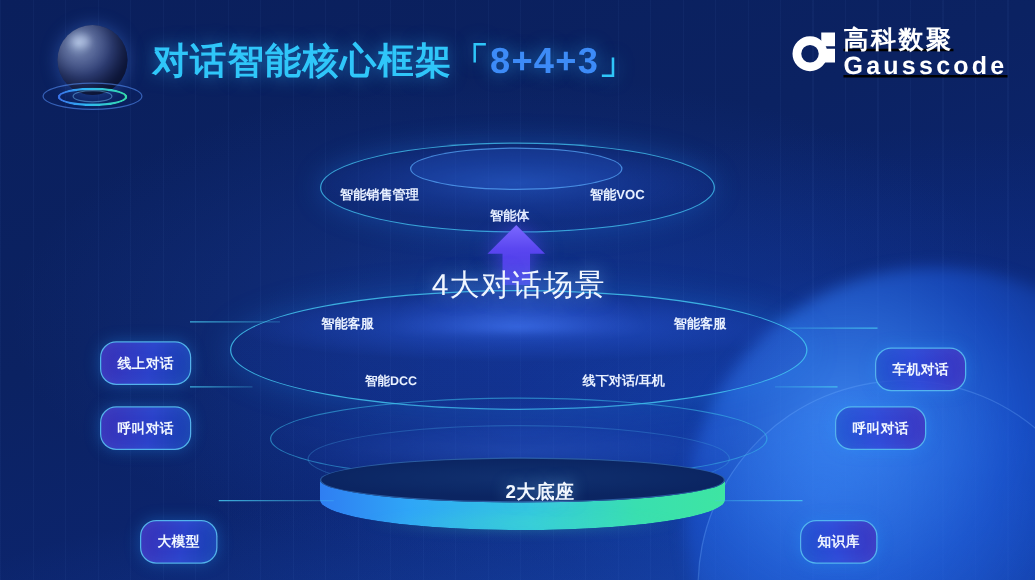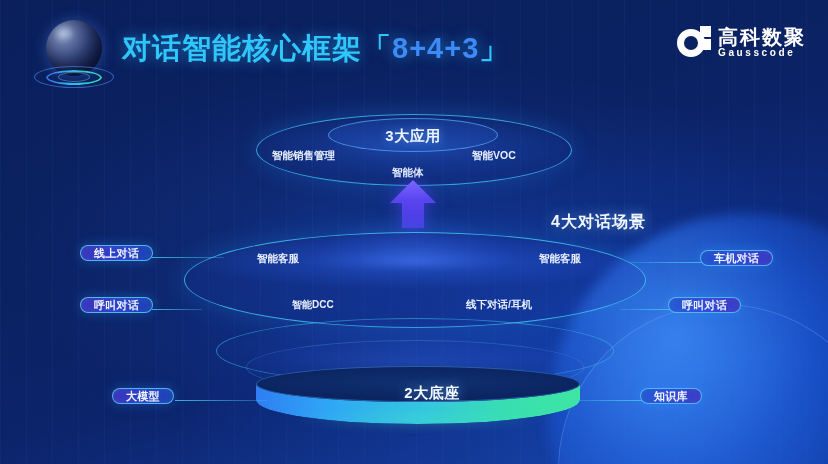--- a/index.html
+++ b/index.html
@@ -85,23 +85,23 @@
 
   
   #logo { position:absolute; right:22px; top:20px; height:46px; display:flex; align-items:center; gap:7px; }
   #logo-mark { width:34px; height:34px; position:relative; }
   #logo-mark .c {
     position:absolute; left:0; top:3px; width:28px; height:28px; border-radius:50%;
     border:7px solid #fff; border-top-color:#fff; box-sizing:border-box;
   }
   #logo-mark .sq { position:absolute; right:0; top:0; width:11px; height:11px; background:#fff; }
   #logo-mark .sq2 { position:absolute; right:0; top:13px; width:11px; height:11px; background:#fff; }
-  #logo-text { display:flex; flex-direction:column; line-height:1.05; }
+  #logo-text { display:flex; flex-direction:column; line-height:1.05;text-decoration:underline; }
   #logo-cn { color:#fff; font-size:20px; font-weight:700; letter-spacing:2px; }
-  #logo-en { color:#fff; font-size:10px; font-weight:600; letter-spacing:2.6px; }
+  #logo-en { color:#fff; font-size:20px; font-weight:600; letter-spacing:2.6px; }
 
   
   #diagram { position:absolute; left:0; top:0; width:828px; height:464px; }
 
   .ell { position:absolute; border-radius:50%; }
 
   
   #top-outer {
     left:256px; top:114px; width:316px; height:72px;
     border:1.3px solid rgba(70,200,245,0.75);
@@ -136,21 +136,21 @@
     background:radial-gradient(closest-side at 50% 30%, rgba(58,110,245,0.55) 0%, rgba(40,85,215,0.38) 50%, rgba(26,58,170,0.16) 100%);
     box-shadow:0 0 26px rgba(40,150,255,0.25);
   }
   #mid-top-glow {
     position:absolute; left:300px; top:196px; width:228px; height:70px;
     background:radial-gradient(60% 100% at 50% 100%, rgba(90,140,255,0.45) 0%, rgba(60,100,230,0.18) 45%, rgba(11,34,98,0) 75%);
     filter:blur(3px);
   }
   #lbl-4scene {
     position:absolute; left:184px; top:212px; width:462px;
-    text-align:right; color:#f0f6ff; font-size:16px; font-weight:700; letter-spacing:1px;
+    text-align:center; color:#f0f6ff; font-size:24px; font-weight:400; letter-spacing:1px;
     text-shadow:0 0 14px rgba(130,200,255,0.6);
   }
   #lbl-kefu  { position:absolute; left:257px; top:252px; color:#e9f1ff; font-size:10.5px; font-weight:700; }
   #lbl-zuocang { position:absolute; left:539px; top:252px; color:#e9f1ff; font-size:10.5px; font-weight:700; }
   #lbl-dcc   { position:absolute; left:292px; top:298px; color:#e9f1ff; font-size:10px; font-weight:700; }
   #lbl-gongpai { position:absolute; left:466px; top:298px; color:#e9f1ff; font-size:10.5px; font-weight:700; }
 
   
   #low-1 {
     left:216px; top:318px; width:398px; height:66px;
@@ -187,27 +187,28 @@
     filter:blur(4px);
   }
   #lbl-2base {
     position:absolute; left:256px; top:384px; width:352px; text-align:center;
     color:#f2f8ff; font-size:15px; font-weight:700; letter-spacing:0.5px;
     text-shadow:0 0 12px rgba(120,200,255,0.6); z-index:5;
   }
 
   
   .pill {
-    position:absolute; height:16px; display:flex; align-items:center; justify-content:center;
+    position:absolute; height:35px; display:flex; align-items:center; justify-content:center;
     padding:0 13px; border-radius:13px;
     color:#f0f6ff; font-size:11px; font-weight:700; letter-spacing:0.3px;
     background:linear-gradient(100deg, rgba(62,50,190,0.92) 0%, rgba(48,70,215,0.88) 55%, rgba(28,76,200,0.70) 100%);
     border:1px solid rgba(90,200,245,0.85);
     box-shadow:0 0 12px rgba(40,150,250,0.35), inset 0 0 10px rgba(110,190,255,0.12);
     white-space:nowrap;
+    margin-top:28px;
   }
   .pill.right {
     background:linear-gradient(260deg, rgba(62,50,190,0.92) 0%, rgba(48,70,215,0.88) 55%, rgba(28,76,200,0.70) 100%);
   }
   .conn {
     position:absolute; height:1px;
     background:linear-gradient(90deg, rgba(70,200,240,0.85) 0%, rgba(70,200,240,0.25) 100%);
   }
   .conn.rtl { background:linear-gradient(270deg, rgba(70,200,240,0.85) 0%, rgba(70,200,240,0.25) 100%); }
 
@@ -254,21 +255,20 @@
         <span id="logo-cn">高科数聚</span>
         <span id="logo-en">Gausscode</span>
       </div>
     </div>
   </div>
 
   <div id="diagram">
 
     <div class="ell" id="top-outer"></div>
     <div class="ell" id="top-inner"></div>
-    <div id="lbl-3app">3大应用</div>
     <div id="lbl-sales">智能销售管理</div>
     <div id="lbl-agent">智能体</div>
     <div id="lbl-voc">智能VOC</div>
 
     <div id="arrow">
       <svg width="54" height="50" viewBox="0 0 54 50">
         <defs>
           <linearGradient id="ag" x1="0" y1="1" x2="0" y2="0">
             <stop offset="0%" stop-color="#4a3ae0"></stop>
             <stop offset="60%" stop-color="#5a46f0"></stop>

